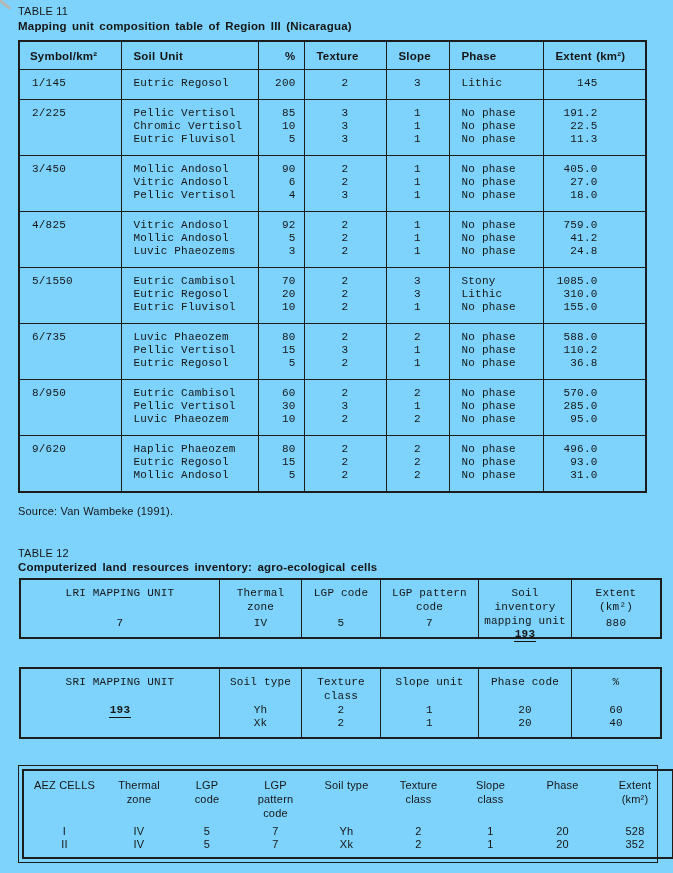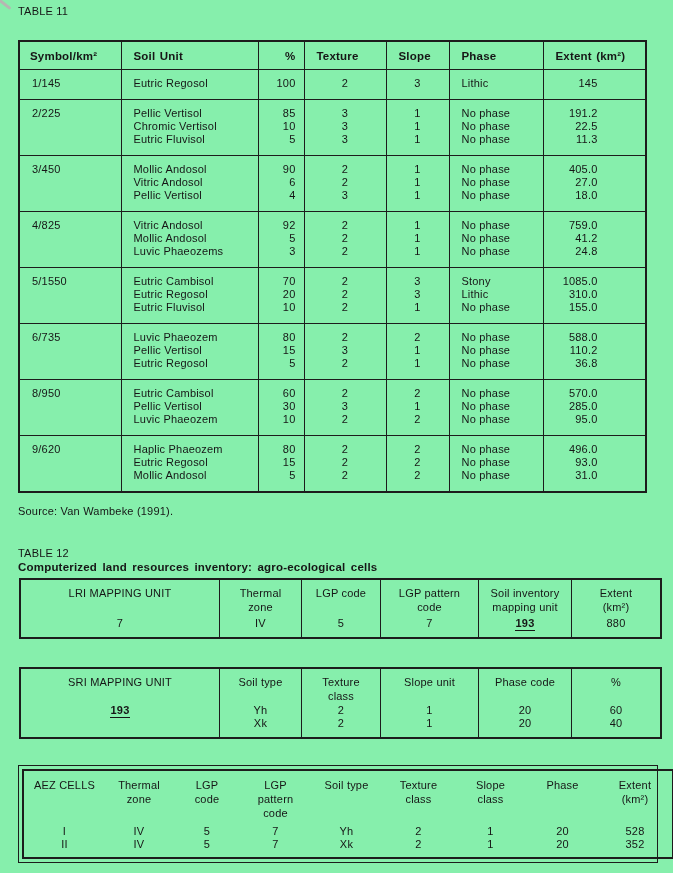--- a/index.html
+++ b/index.html
@@ -3,21 +3,21 @@
 <meta charset="utf-8">
 <style>
   html,body{margin:0;padding:0;}
   body{
     font-family:"Liberation Sans","DejaVu Sans",sans-serif;
     background:#e8e7e4;
   }
   .page{
     position:relative;
     width:673px;height:873px;
-    background:#86efac;
+    background:#7dd3fc;
     color:#161616;
     overflow:hidden;
     letter-spacing:.2px;
   }
   .lbl{position:absolute;left:18px;font-size:11px;}
   .ttl{position:absolute;left:18px;font-size:11.5px;font-weight:bold;word-spacing:2px;}
   #t11-label{top:5px;}
   #t11-title{top:20px;}
   #t11-source{top:505px;}
   #t12-label{top:547px;}
@@ -26,33 +26,33 @@
   table{border-collapse:collapse;table-layout:fixed;font-size:11px;}
   
   .t11{position:absolute;left:18px;top:40px;width:627px;border:2.5px solid #1c1c1c;}
   .t11 th,.t11 td{border:1.5px solid #1c1c1c;overflow:hidden;}
   .t11 th{
     height:27px;font-size:11.5px;font-weight:bold;text-align:left;
     vertical-align:middle;padding:0 0 0 12px;word-spacing:1px;
   }
   .t11 th.h-sym{padding-left:10px;}
   .t11 th.h-pct{text-align:right;padding:0 8px 0 0;}
-  .t11 td{vertical-align:top;padding:7px 0 0 0;}
+  .t11 td{vertical-align:top;padding:7px 0 0 0;font-family:Liberation Mono, monospace;}
   .t11 .ln{line-height:13px;height:13px;white-space:nowrap;}
   .t11 td.c-sym{padding-left:12px;}
   .t11 td.c-soil{padding-left:12px;}
   .t11 td.c-pct{text-align:right;padding-right:8px;}
   .t11 td.c-tex,.t11 td.c-slope{text-align:center;}
   .t11 td.c-phase{padding-left:12px;}
   .t11 td.c-ext{padding-left:8px;}
   .extnum{display:inline-block;width:46px;text-align:right;}
 
   
   .sub{position:absolute;border:2.5px solid #1c1c1c;}
-  .sub td{border-left:1.5px solid #1c1c1c;vertical-align:top;padding:0;}
+  .sub td{border-left:1.5px solid #1c1c1c;vertical-align:top;padding:0;font-family:Liberation Mono, monospace;}
   .sub td:first-child{border-left:none;}
   .cf{
     display:flex;flex-direction:column;justify-content:space-between;
     align-items:center;box-sizing:border-box;padding:6px 2px 7px 2px;
   }
   .hdr{text-align:center;line-height:14px;}
   .val{text-align:center;line-height:13px;}
   .vln{height:13px;line-height:13px;}
   .emph{font-weight:bold;border-bottom:1.5px solid #161616;padding:0 1px 1px 1px;}
   .st1{left:19px;top:578px;width:634px;}
@@ -72,20 +72,21 @@
     background:#b7b6b2;transform:rotate(38deg);border-radius:2px;
   }
 </style>
 </head>
 <body>
 
 <div class="page">
   <div class="scan-mark"></div>
 
   <div class="lbl" id="t11-label">TABLE 11</div>
+  <div class="ttl" id="t11-title">Mapping unit composition table of Region III (Nicaragua)</div>
 
   <table class="t11">
     <colgroup>
       <col style="width:102px">
         <col style="width:137px">
         <col style="width:46px">
       <col style="width:82px">
         <col style="width:63px">
         <col style="width:94px">
         <col style="width:103px">
@@ -103,21 +104,21 @@
     </thead>
     <tbody id="t11-body">
         <tr class="t11-row" style="height: 30px;">
           <td class="c-sym">
             <div class="ln">1/145</div>
           </td>
           <td class="c-soil">
             <div class="ln">Eutric Regosol</div>
           </td>
           <td class="c-pct">
-            <div class="ln">100</div>
+            <div class="ln">200</div>
           </td>
           <td class="c-tex">
             <div class="ln">2</div>
           </td>
           <td class="c-slope">
             <div class="ln">3</div>
           </td>
           <td class="c-phase">
             <div class="ln">Lithic</div>
           </td>

